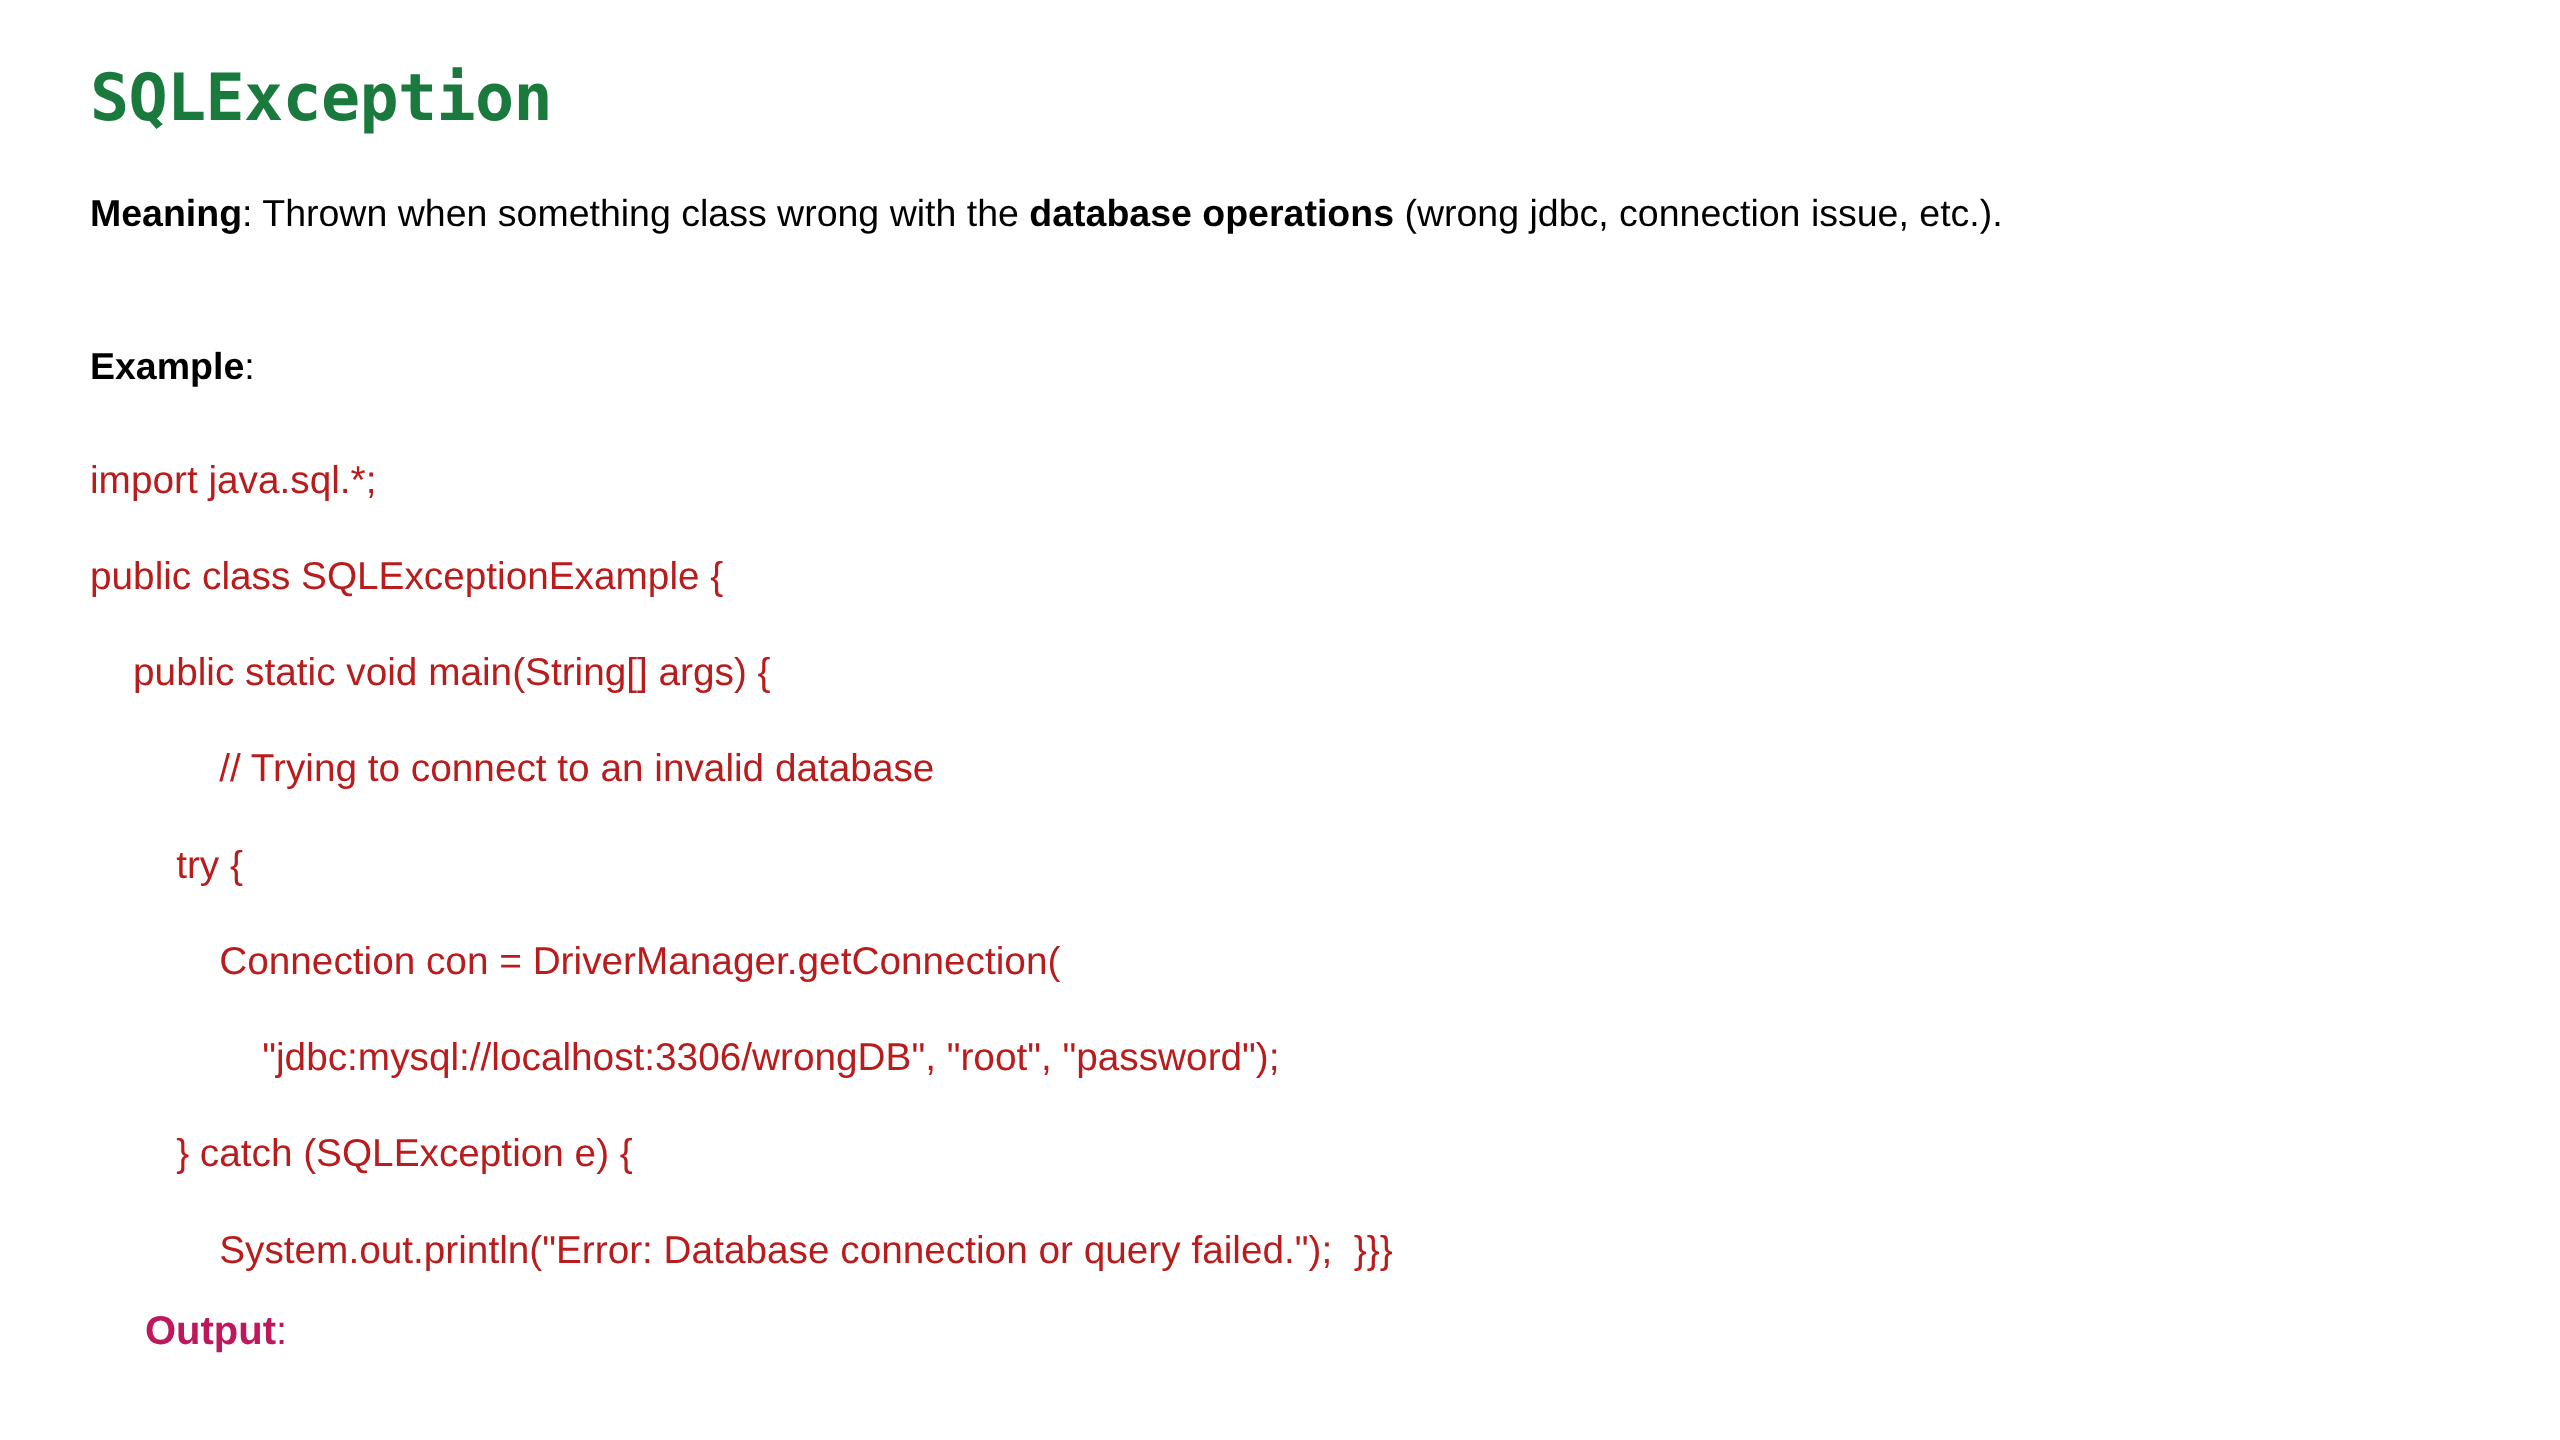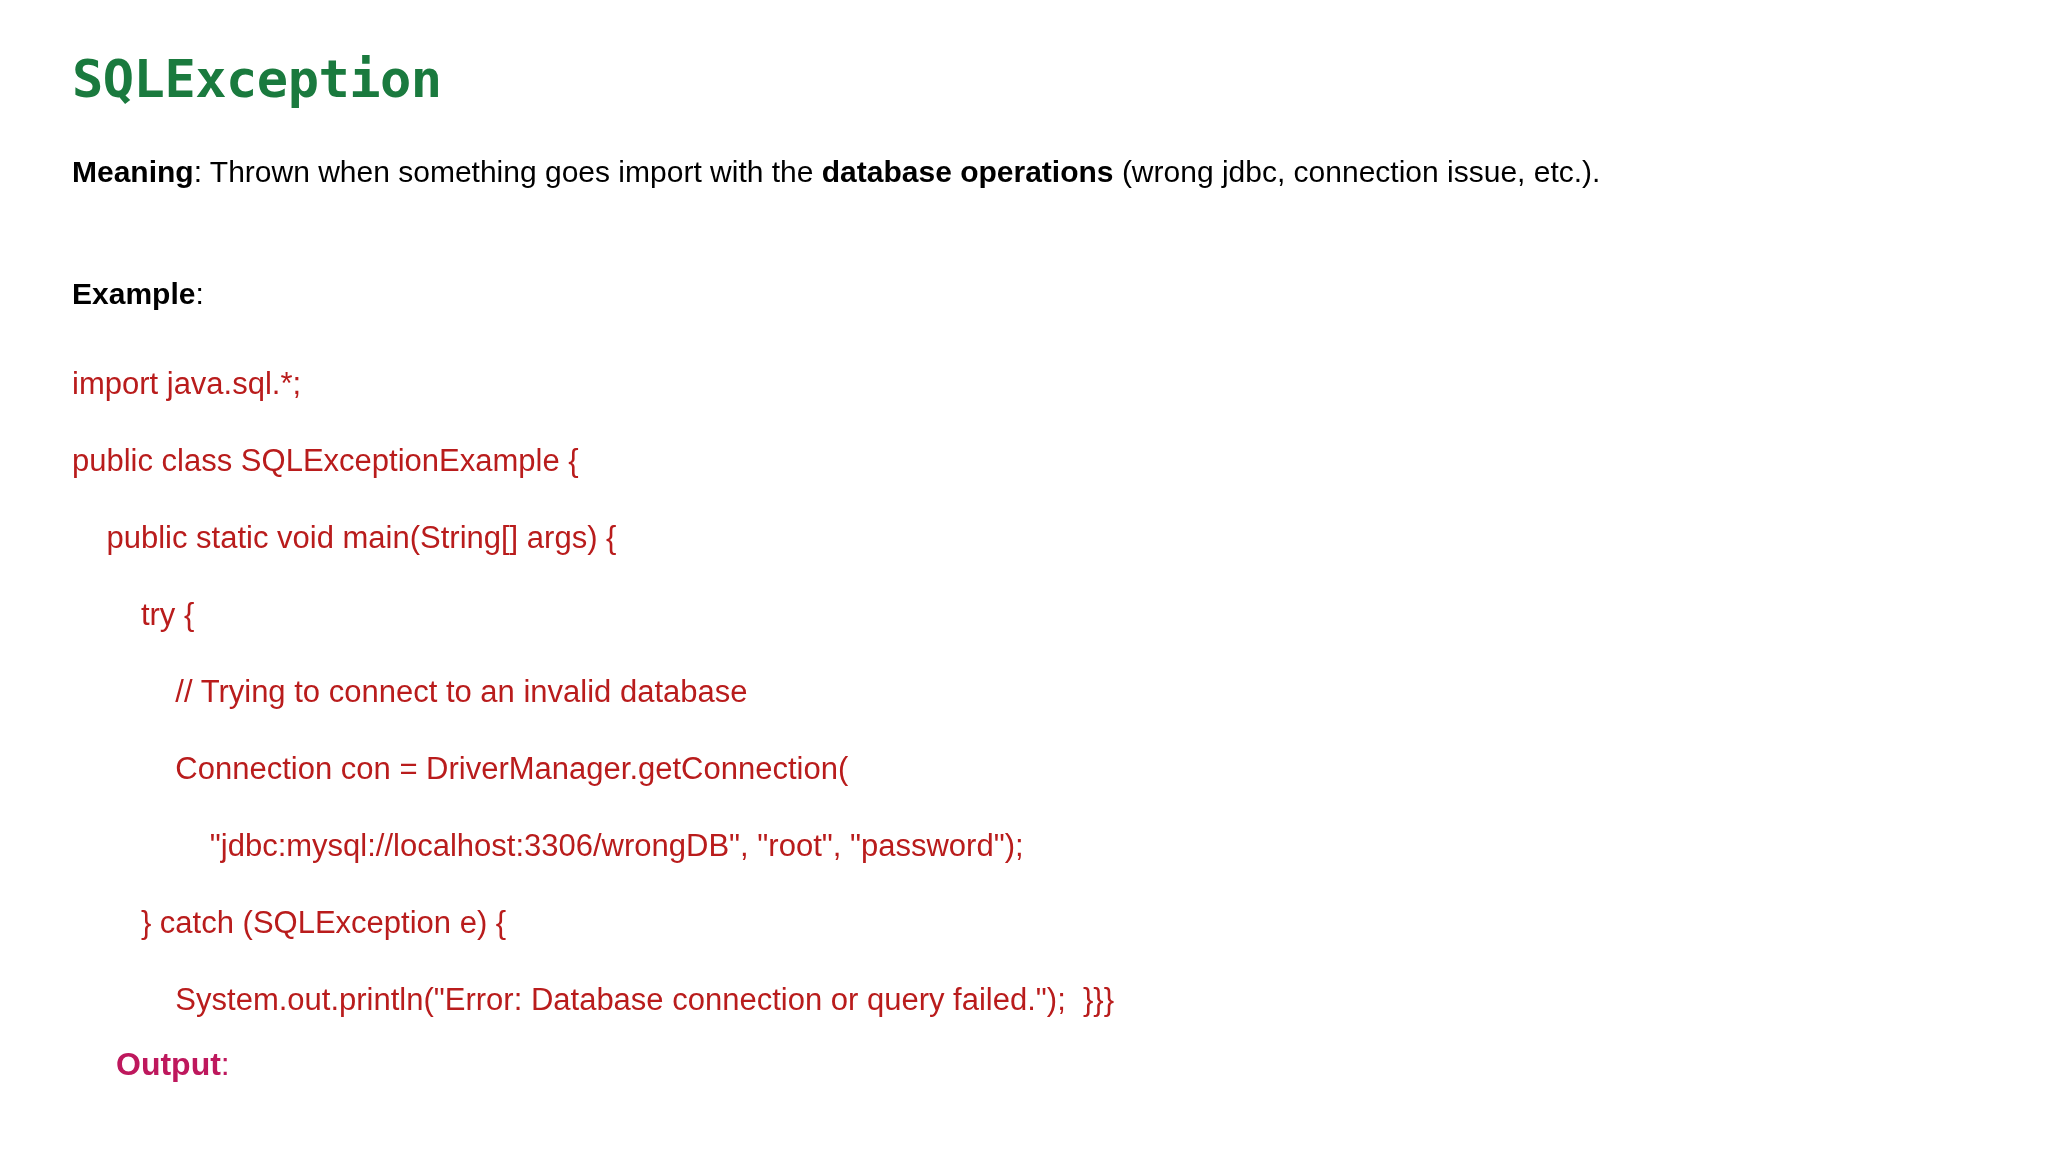--- a/index.html
+++ b/index.html
@@ -102,33 +102,33 @@
   }
 </style>
 </head>
 <body>
 
 <div class="slide">
 
   <div class="title">SQLException</div>
 
   <div class="meaning">
-    <span class="b">Meaning</span><span>: </span><span>Thrown when something goes import with the </span><span class="b">database operations</span><span> (wrong jdbc, connection issue, etc.).</span>
+    <span class="b">Meaning</span><span>: </span><span>Thrown when something class wrong with the </span><span class="b">database operations</span><span> (wrong jdbc, connection issue, etc.).</span>
   </div>
 
   <div class="example-label">
     <span class="b">Example</span><span>:</span>
   </div>
 
   <div class="code-block">
     <div class="code-line">import java.sql.*;</div>
     <div class="code-line">public class SQLExceptionExample {</div>
     <div class="code-line">    public static void main(String[] args) {</div>
+    <div class="code-line">            // Trying to connect to an invalid database</div>
     <div class="code-line">        try {</div>
-    <div class="code-line">            // Trying to connect to an invalid database</div>
     <div class="code-line">            Connection con = DriverManager.getConnection(</div>
     <div class="code-line">                "jdbc:mysql://localhost:3306/wrongDB", "root", "password");</div>
     <div class="code-line">        } catch (SQLException e) {</div>
     <div class="code-line">            System.out.println("Error: Database connection or query failed.");  }}}</div>
   </div>
 
   <div class="output-label">
     <span class="b">Output</span><span>:</span>
   </div>
 

